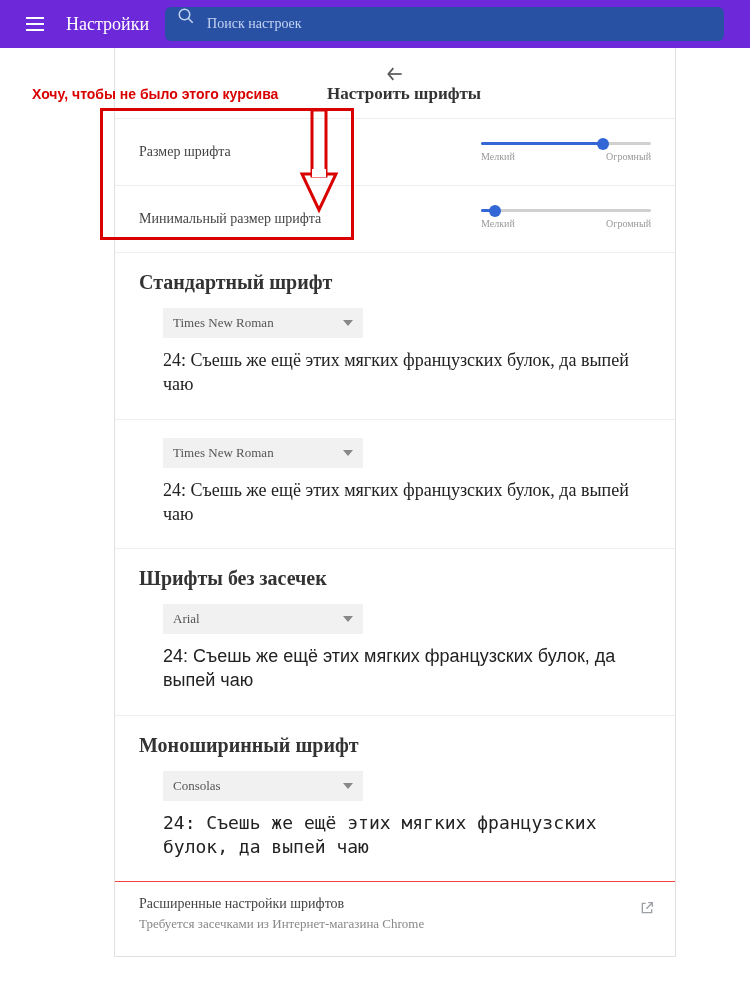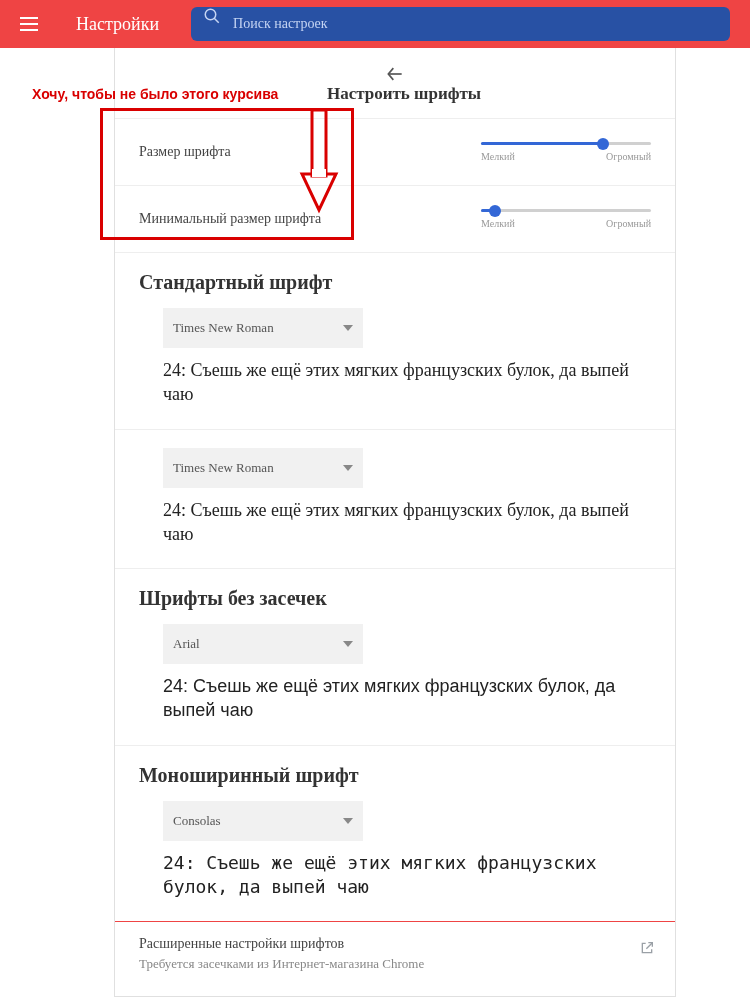--- a/index.html
+++ b/index.html
@@ -1,17 +1,17 @@
 <!DOCTYPE html>
 <html><head>
 <meta charset="utf-8">
 <style>
   html,body{margin:0;padding:0;width:750px;height:1008px;background:#fff;font-family:Arial,sans-serif;overflow:hidden;}
   .cursive{font-family:"Segoe Script","Comic Sans MS",cursive;}
-  .topbar{height:48px;background:#ef4444;display:flex;align-items:center;padding:0 20px;color:#fff;box-sizing:border-box;gap:16px;}
+  .topbar{height:48px;background:#6d28d9;display:flex;align-items:center;padding:0 26px;color:#fff;box-sizing:border-box;}
   .burger{width:28px;height:28px;display:flex;flex-direction:column;justify-content:center;gap:4px;cursor:pointer;}
   .burger span{display:block;height:2px;width:18px;background:#fff;}
   .title{font-size:18px;margin-left:12px;}
   .search-wrap{flex:1;margin-left:16px;height:34px;background:#2851a4;border-radius:6px;display:flex;padding:0 12px;}
   .search-wrap svg{width:18px;height:18px;flex:none;}
   .search-input{flex:1;background:transparent;border:none;outline:none;color:#fff;font-size:14px;margin-left:10px;}
   .search-input::placeholder{color:#c5d4f3;}
   .page{position:relative;width:100%;height:calc(100% - 48px);}
   .card{position:absolute;left:114px;top:0;width:560px;background:#fff;border:1px solid #e0e0e0;border-top:none;}
   .card-head{display:flex;align-items:center;padding:16px 18px 14px;flex-direction:column;}
@@ -22,21 +22,21 @@
   .annot-arrow{position:absolute;left:298px;top:58px;z-index:5;pointer-events:none;}
   .row{border-top:1px solid #eee;display:flex;align-items:center;padding:0 24px;height:66px;}
   .row .label{flex:1;font-size:14px;color:#444;}
   .slider-wrap{width:170px;}
   .track{position:relative;height:3px;background:#d0d0d0;border-radius:2px;}
   .fill{position:absolute;left:0;top:0;height:100%;background:#3367d6;border-radius:2px;}
   .thumb{position:absolute;top:50%;width:12px;height:12px;border-radius:50%;background:#3367d6;transform:translate(-50%,-50%);}
   .slider-labels{display:flex;justify-content:space-between;font-size:10px;color:#999;margin-top:6px;}
   .section{border-top:1px solid #eee;padding:18px 24px 22px;}
   .section-title{font-size:20px;font-weight:bold;color:#333;margin:0 0 14px 0;}
-  .dropdown{display:inline-flex;align-items:center;justify-content:space-between;width:180px;height:40px;background:#f1f1f1;padding:0 10px;margin-left:24px;cursor:pointer;font-size:13px;color:#555;}
+  .dropdown{display:inline-flex;align-items:center;justify-content:space-between;width:180px;height:30px;background:#f1f1f1;padding:0 10px;margin-left:24px;cursor:pointer;font-size:13px;color:#555;}
   .dropdown svg{width:10px;height:10px;}
   .sample{font-size:18px;color:#222;margin:10px 0 0 24px;line-height:1.35;}
   .sample.serif{font-family:"Times New Roman",serif;}
   .sample.sans{font-family:Arial,sans-serif;}
   .sample.mono{font-family:Consolas,monospace;}
   .advanced{border-top:1px solid #ef4444;padding:14px 24px 24px;position:relative;}
   .adv-title{font-size:14px;color:#444;margin:0;}
   .adv-sub{font-size:13px;color:#888;margin:4px 0 0 0;}
   .launch{position:absolute;right:20px;top:18px;width:16px;height:16px;cursor:pointer;}
 </style>

